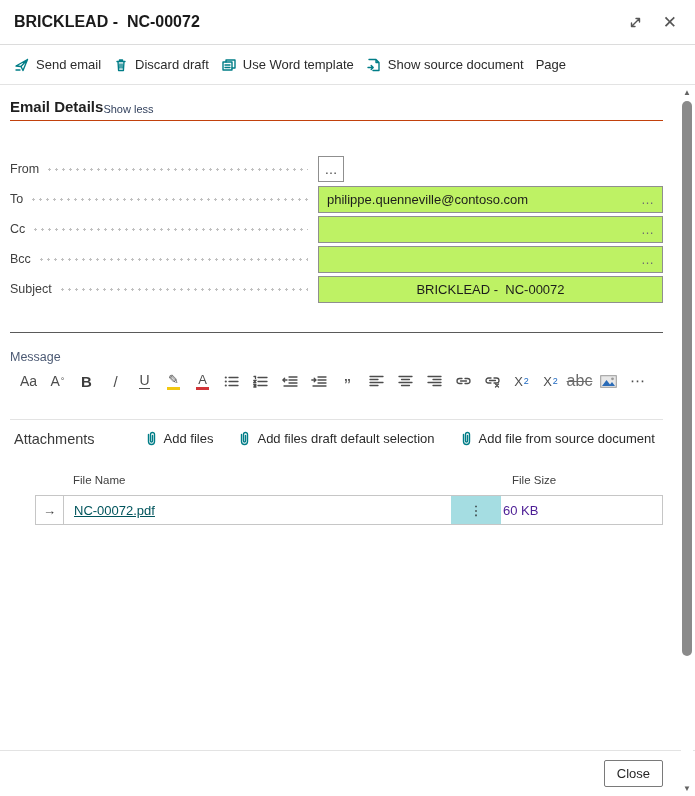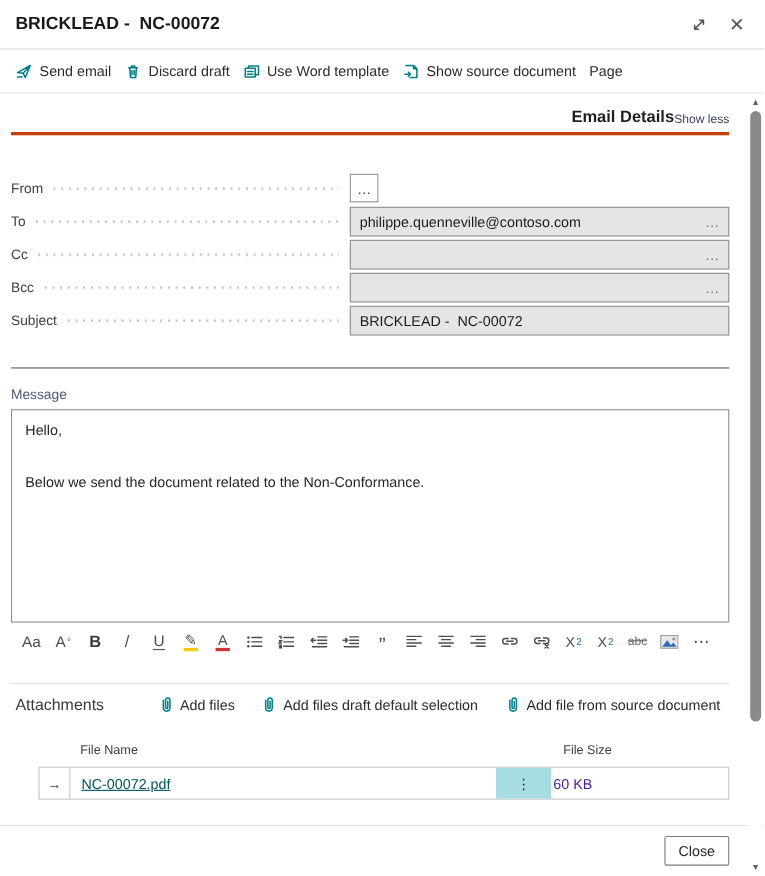--- a/index.html
+++ b/index.html
@@ -15,53 +15,53 @@
   .close-glyph { font-size:17px; line-height:1; color:#565656; }
 
   
   .commandbar { display:flex; align-items:center; height:40px; padding:0 14px; gap:12px; border-bottom:1px solid #e3e3e3; }
   .cmd-item { display:flex; align-items:center; gap:6px; font-size:13px; color:#2b2b2b; cursor:pointer; white-space:nowrap; }
   .cmd-item svg { display:block; }
 
   
   .content { padding:0 32px 0 10px; }
 
-  .section-head { margin-top:13px; display:flex; justify-content:flex-end; align-items:flex-end; border-bottom:3px solid #c2410c; padding-bottom:5px; }
+  .section-head { margin-top:13px; display:flex; justify-content:flex-start; align-items:flex-end; border-bottom:1px solid #c2410c; padding-bottom:5px; }
   .section-title { font-size:15px; font-weight:700; color:#1f1f1f; }
   .show-less { font-size:11px; color:#33425e; cursor:pointer; }
 
   .fields { margin-top:33px; }
   .field-row { display:flex; align-items:center; height:30px; }
   .field-label { font-size:12.5px; color:#404040; padding-right:7px; white-space:nowrap; }
   .leader { flex:1; height:3px; margin-right:10px; background-image:radial-gradient(circle, #c0c0c0 1.1px, transparent 1.3px); background-size:7px 3px; background-repeat:repeat-x; background-position:left center; }
   .value-area { width:345px; flex:none; display:flex; align-items:center; }
   .from-text { flex:1; font-size:13px; color:#262626; padding-left:8px; white-space:nowrap; overflow:hidden; }
   .more-box { width:26px; height:26px; border:1px solid #8f8f8f; background:#fff; display:flex; align-items:center; justify-content:center; font-size:13px; color:#404040; cursor:pointer; flex:none; }
-  .input-box { width:345px; height:27px; border:1px solid #8f8f8f; background:#e5e5e5; display:flex; align-items:center; padding:0 8px; font-size:13px; color:#1c1c1c; cursor:text; }
+  .input-box { width:345px; height:27px; border:1px solid #8f8f8f; background:#bef264; display:flex; align-items:center; padding:0 8px; font-size:13px; color:#1c1c1c; cursor:text;justify-content:center; }
   .input-box .in-val { white-space:pre; overflow:hidden; }
   .in-more { margin-left:auto; color:#6f6f6f; font-size:13px; cursor:pointer; }
 
   .hr-mid { margin-top:28px; border-top:1px solid #5a5a5a; }
 
   .msg-label { margin-top:17px; font-size:12.5px; color:#4c5a74; }
   .msg-box { margin-top:6px; height:194px; border:1px solid #8f8f8f; padding:10px 12px; font-size:13px; color:#262626; cursor:text; }
   .msg-line2 { margin-top:33px; }
 
   
   .fmt-bar { margin-top:3px; display:flex; align-items:center; padding-left:4px; }
   .fmt-btn { width:29px; height:28px; display:flex; align-items:center; justify-content:center; color:#4d4d4d; font-size:14px; cursor:pointer; flex:none; }
   .fmt-stack { display:flex; flex-direction:column; align-items:center; line-height:1; }
   .fmt-stack .bar { width:13px; height:3px; margin-top:1px; }
   .bar-yellow { background:#f2c811; }
   .bar-red { background:#d13438; }
   .u-glyph { border-bottom:1.5px solid #4d4d4d; line-height:1.1; }
   .b-glyph { font-weight:700; font-size:15px; color:#3d3d3d; }
   .sup2 { color:#1a66c0; font-size:9px; vertical-align:super; margin-left:1px; }
   .sub2 { color:#1a66c0; font-size:9px; vertical-align:sub; margin-left:1px; }
-  .strike-glyph { font-size:11px; text-decoration:line-through; color:#6b6b6b; }
+  .strike-glyph { font-size:16px; text-decoration:line-through; color:#6b6b6b; }
   .quote-glyph { font-size:19px; line-height:0.4; padding-top:9px; color:#4d4d4d; }
 
   
   .hr-light { margin-top:24px; border-top:1px solid #e3e3e3; }
   .attach-bar { display:flex; align-items:center; height:37px; gap:25px; padding-left:4px; }
   .attach-title { font-size:14.5px; color:#3a3a3a; }
   .vsep { width:1px; height:22px; background:#cfcfcf; }
   .attach-action { display:flex; align-items:center; gap:6px; font-size:13px; color:#2b2b2b; cursor:pointer; white-space:nowrap; }
   .attach-more { color:#51777d; font-size:14px; cursor:pointer; letter-spacing:1px; }
   .attach-right { margin-left:auto; display:flex; align-items:center; gap:22px; }
@@ -195,24 +195,20 @@
         <div class="input-box">
           <span class="in-val">BRICKLEAD -  NC-00072</span>
         </div>
       </div>
 
     </div>
 
     <div class="hr-mid"></div>
 
     <div class="msg-label">Message</div>
-    <div class="msg-box">
-      <div>Hello,</div>
-      <div class="msg-line2">Below we send the document related to the Non-Conformance.</div>
-    </div>
 
     <div class="fmt-bar">
       <div class="fmt-btn">
           <span>Aa</span>
         </div>
       <div class="fmt-btn">
           <span>A</span>
           <span class="sup2" style="color:#4d4d4d">°</span>
         </div>
       <div class="fmt-btn">

